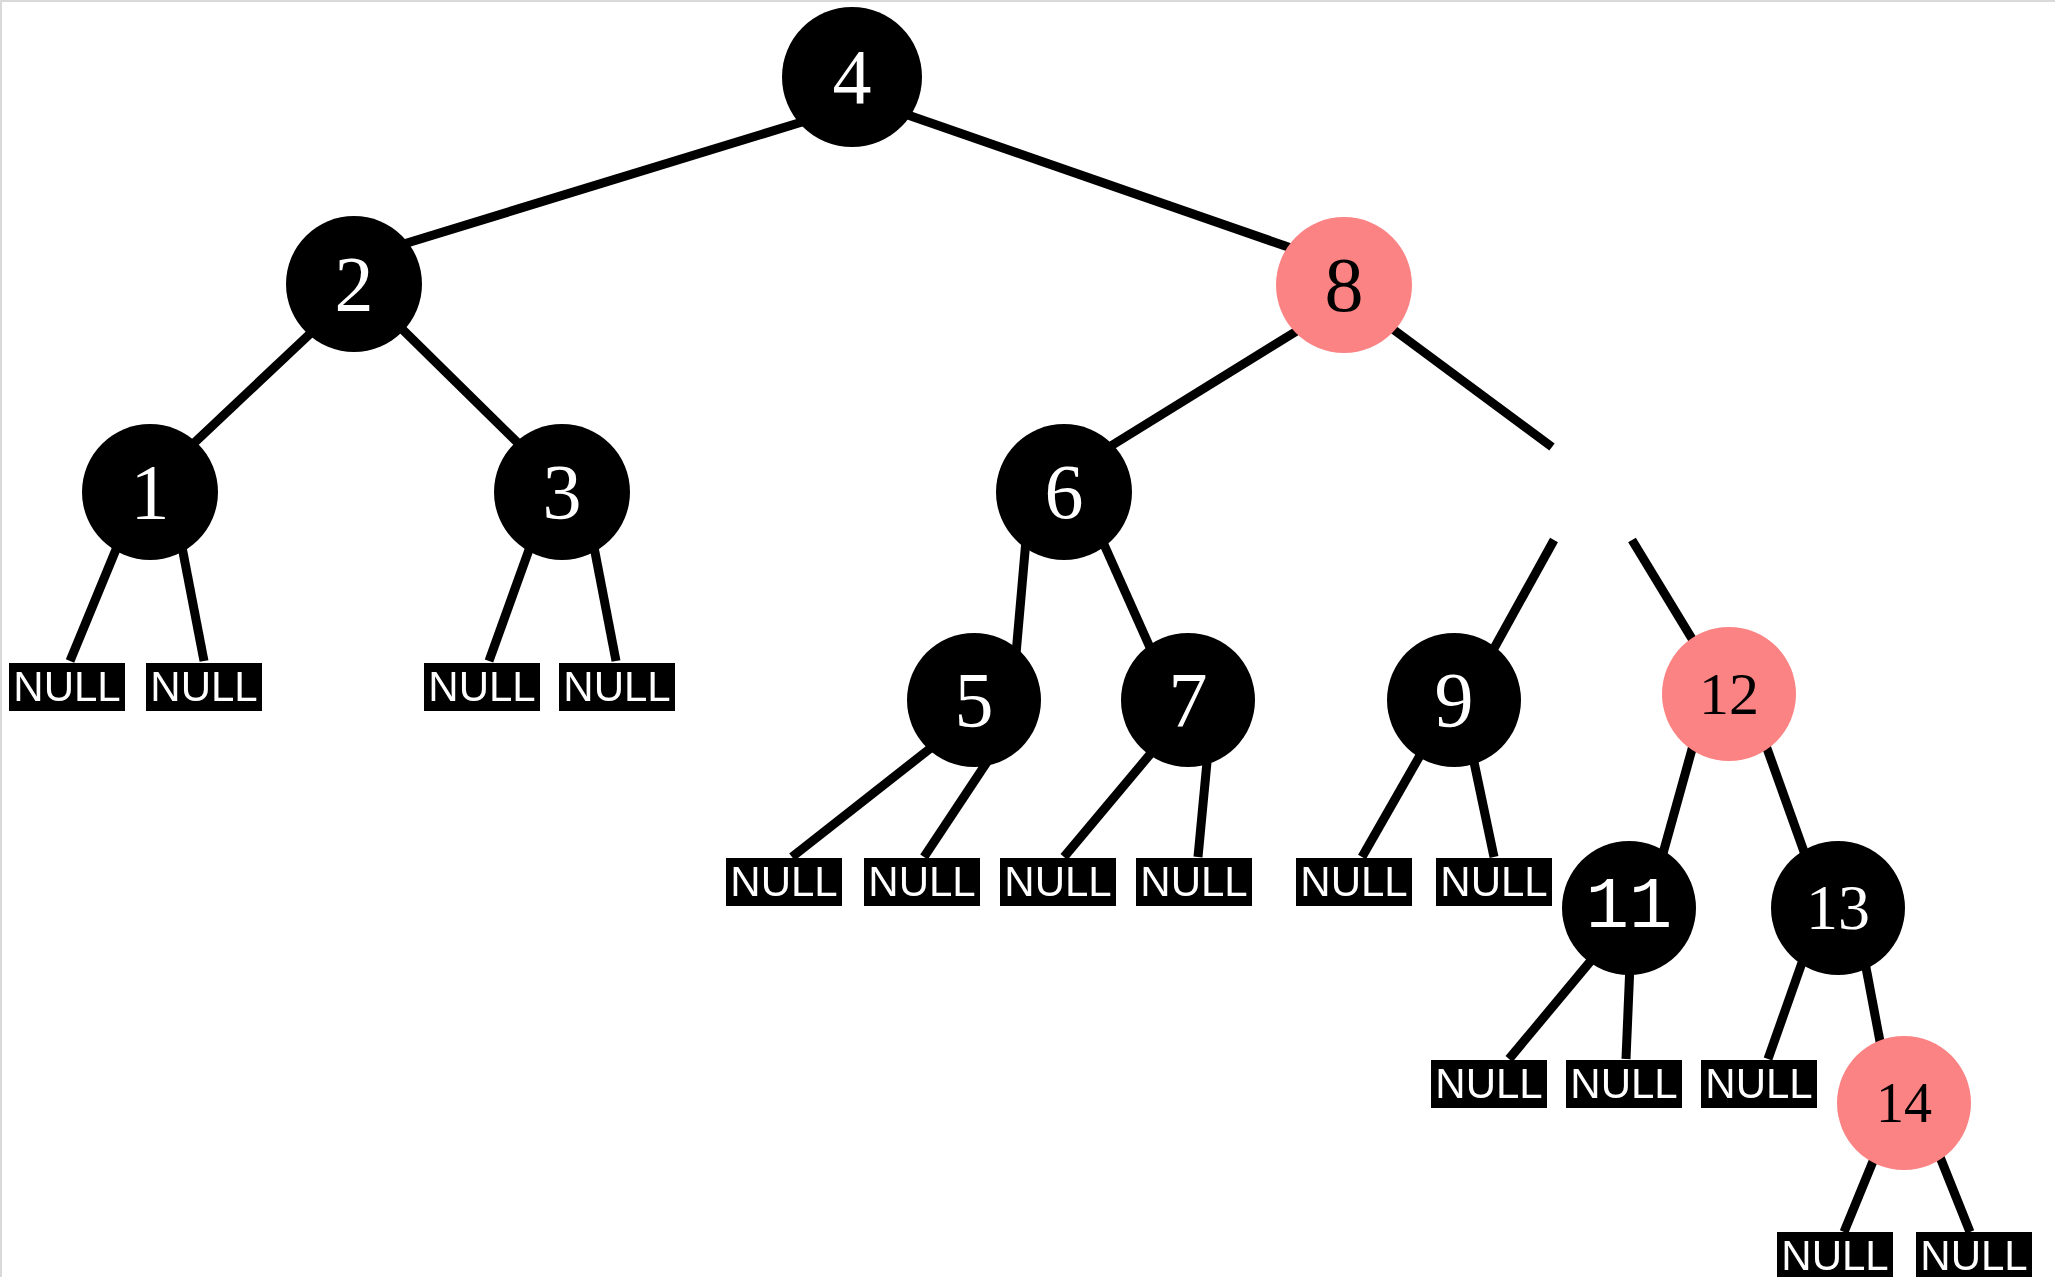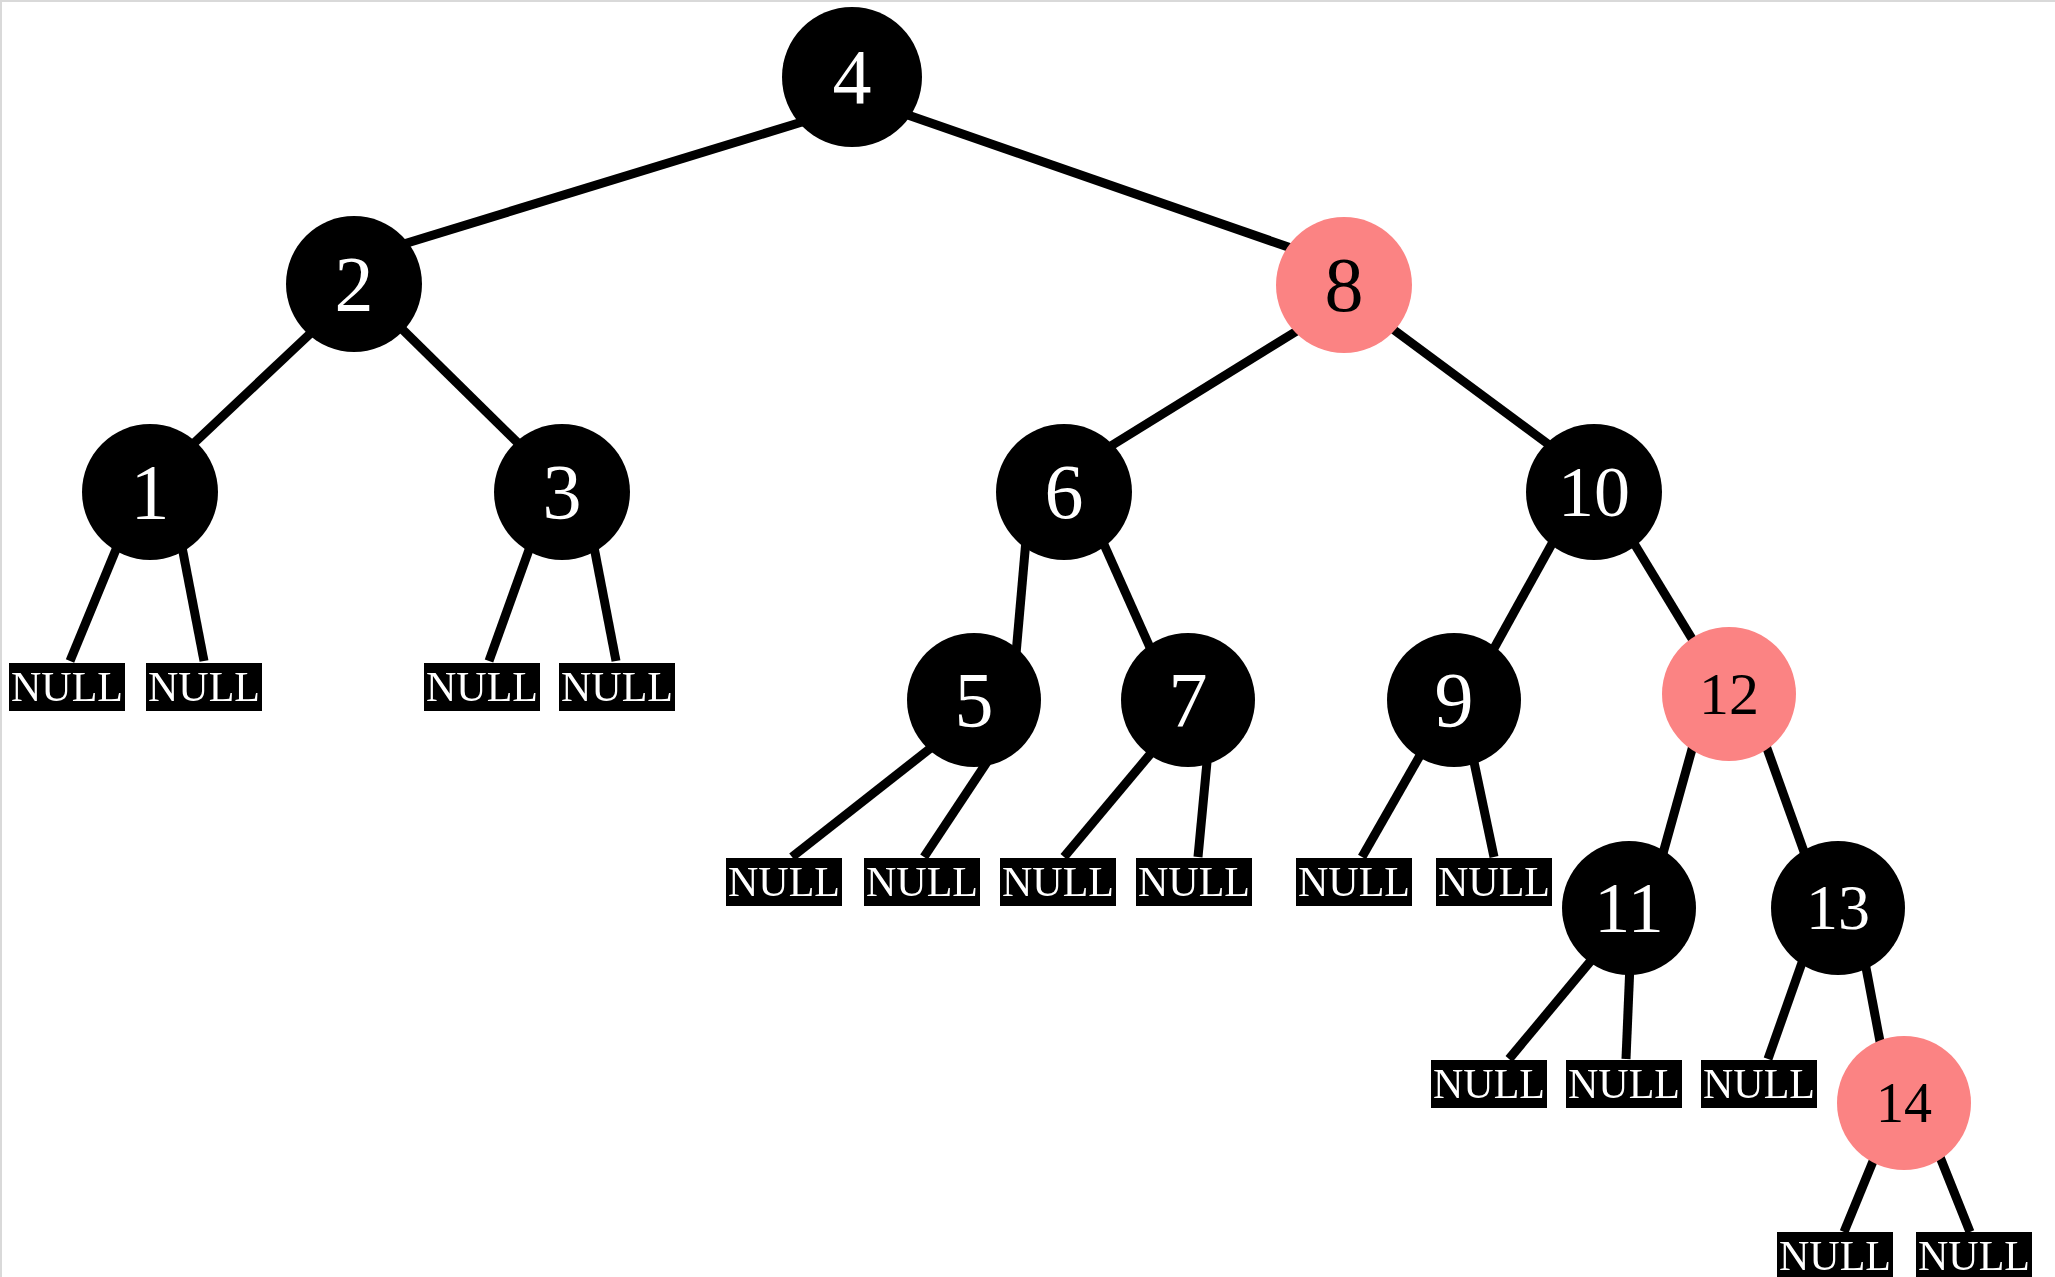--- a/index.html
+++ b/index.html
@@ -52,21 +52,21 @@
     background: #fb8383;
     color: #000000;
   }
   .null-node {
     position: absolute;
     background: #000000;
     color: #ffffff;
     display: flex;
     align-items: center;
     justify-content: center;
-    font-family: Liberation Serif, serif;
+    font-family: Liberation Sans, sans-serif;
     line-height: 1;
     letter-spacing: 0px;
     user-select: none;
   }
 </style>
 </head>
 <body>
 
 <div id="canvas-wrap">
   <svg id="edge-layer" viewBox="0 0 2055 1277" preserveAspectRatio="none">
@@ -111,36 +111,33 @@
       </div>
       <div class="tree-node black" style="left: 80px; top: 422px; width: 136px; height: 136px; font-size: 78px;">
         <span>1</span>
       </div>
       <div class="tree-node black" style="left: 492px; top: 422px; width: 136px; height: 136px; font-size: 78px;">
         <span>3</span>
       </div>
       <div class="tree-node black" style="left: 994px; top: 422px; width: 136px; height: 136px; font-size: 78px;">
         <span>6</span>
       </div>
-      <div class="tree-node black" style="left: 1524px; top: 422px; width: 136px; height: 136px; font-size: 72px;">
-        <span>10</span>
-      </div>
       <div class="tree-node black" style="left: 905px; top: 631px; width: 134px; height: 134px; font-size: 78px;">
         <span>5</span>
       </div>
       <div class="tree-node black" style="left: 1119px; top: 631px; width: 134px; height: 134px; font-size: 78px;">
         <span>7</span>
       </div>
       <div class="tree-node black" style="left: 1385px; top: 631px; width: 134px; height: 134px; font-size: 78px;">
         <span>9</span>
       </div>
       <div class="tree-node red" style="left: 1660px; top: 625px; width: 134px; height: 134px; font-size: 60px;">
         <span>12</span>
       </div>
-      <div class="tree-node black" style="left: 1560px; top: 839px; width: 134px; height: 134px; font-size: 72px;">
+      <div class="tree-node black" style="left: 1560px; top: 839px; width: 134px; height: 134px; font-size: 72px; font-family: Liberation Mono, monospace;">
         <span>11</span>
       </div>
       <div class="tree-node black" style="left: 1769px; top: 839px; width: 134px; height: 134px; font-size: 64px;">
         <span>13</span>
       </div>
       <div class="tree-node red" style="left: 1835px; top: 1034px; width: 134px; height: 134px; font-size: 56px;">
         <span>14</span>
       </div>
       <div class="null-node" style="left: 7px; top: 661px; width: 116px; height: 48px; font-size: 42px;">
         <span>NULL</span>

